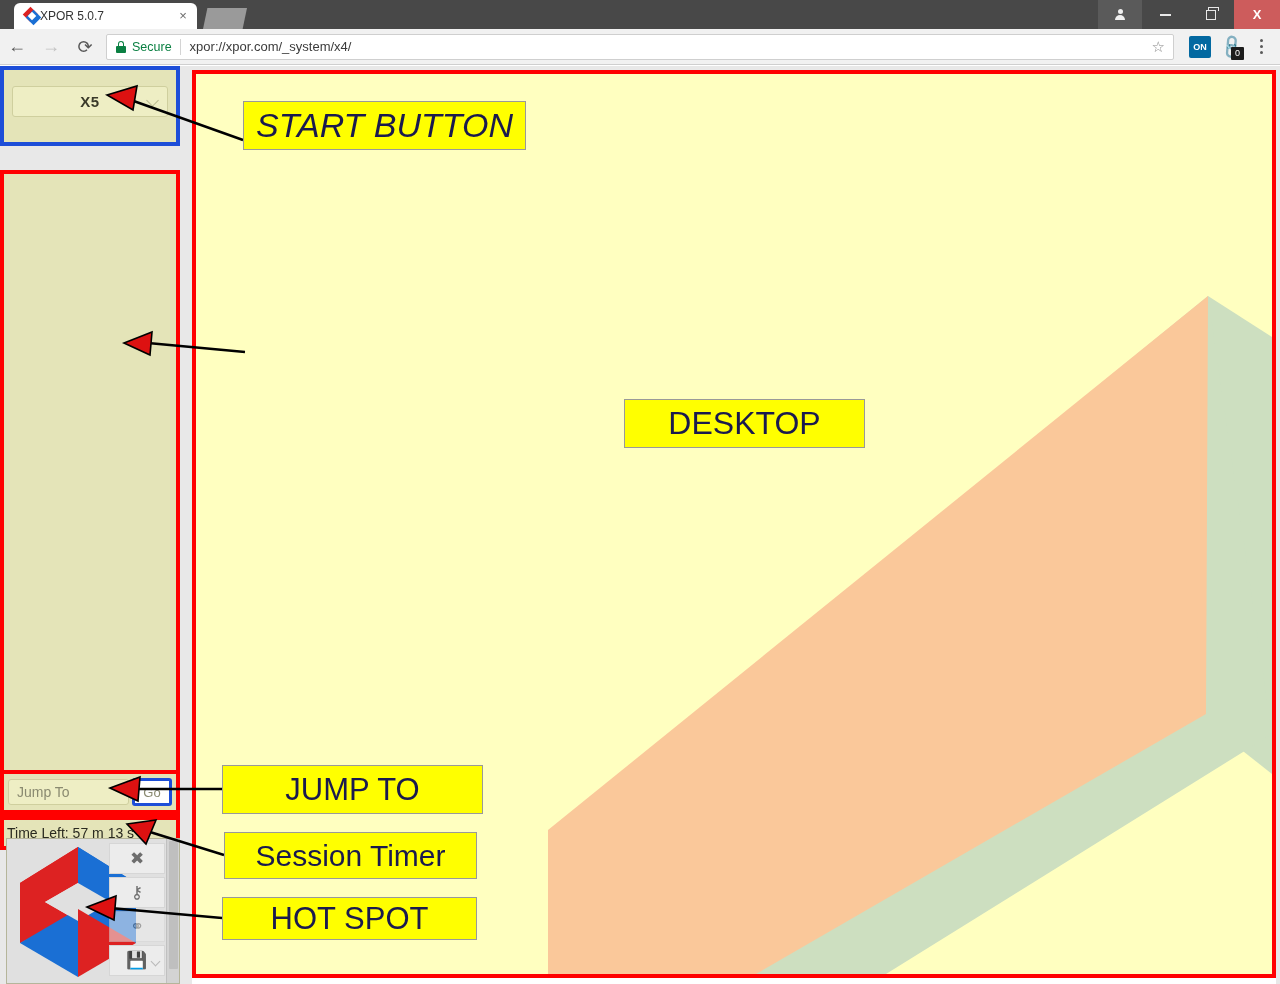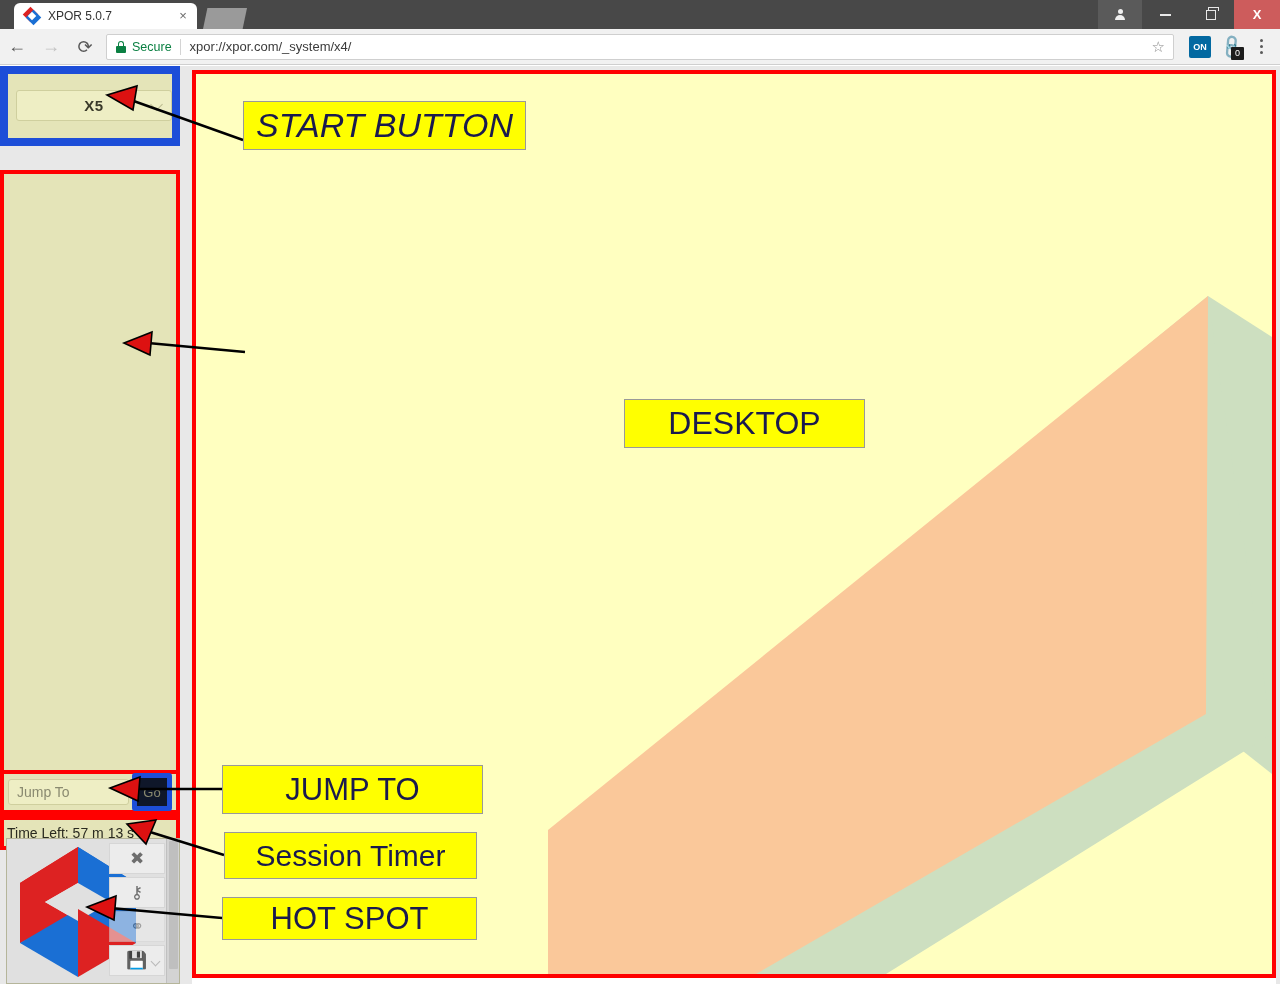--- a/index.html
+++ b/index.html
@@ -27,21 +27,21 @@
   }
   .tab-favicon .d2 {
     position: absolute; left: 4px; top: 4px; width: 11px; height: 11px;
     background: #1a6fd4; transform: rotate(45deg);
   }
   .tab-favicon .d3 {
     position: absolute; left: 5px; top: 5px; width: 6px; height: 6px;
     background: #ffffff; transform: rotate(45deg);
   }
   .tab-title {
-    font-size: 12px; color: #333; margin-left: 8px;
+    font-size: 12px; color: #333; 
     white-space: nowrap; overflow: hidden; flex: 1 1 auto;
   }
   .tab-close {
     width: 16px; height: 16px; flex: 0 0 16px;
     color: #6b6b6b; font-size: 13px; line-height: 16px; text-align: center;
   }
   .newtab {
     position: absolute; left: 203px; top: 8px; width: 44px; height: 21px;
     background: #9a9a9a; 
     clip-path: polygon(10% 0, 100% 0, 90% 100%, 0 100%);
@@ -130,21 +130,21 @@
 
   
   .page {
     position: absolute; left: 0; top: 66px; width: 1280px; height: 918px;
     background: #e8e8e8;
   }
 
   
   .startbtn-wrap {
     position: absolute; left: 0; top: 0; width: 180px; height: 80px;
-    border: 8px solid #1d4ed8; background: #e4e4b8;
+    border: 4px solid #1d4ed8; background: #e4e4b8;
   }
   .startbtn-sel {
     position: absolute; left: 8px; top: 16px; width: 156px; height: 31px;
     background: #eeeec4; border: 1px solid #cfcf9e; border-radius: 3px;
     display: flex; align-items: center; justify-content: center;
   }
   .startbtn-sel .label {
     font-size: 15px; color: #3a3a2a; font-weight: bold; letter-spacing: 0.5px;
   }
   .startbtn-sel .chev {
@@ -163,22 +163,22 @@
     border: 4px solid #ff0000; background: #e4e4b8;
     display: flex; align-items: center; padding: 0 4px;
   }
   .jumpto-input {
     flex: 1 1 auto; height: 26px; background: #eeeec4;
     border: 1px solid #cfcf9e; border-radius: 3px;
     display: flex; align-items: center; padding-left: 8px;
   }
   .jumpto-input .ph { font-size: 14px; color: #8a8a70; }
   .jumpto-go {
-    flex: 0 0 40px; height: 38px; margin-left: 3px; background: #0f172a;
-    border: 5px solid #1d4ed8; border-radius: 3px;
+    flex: 0 0 40px; height: 28px; margin-left: 3px; background: #ffffff;
+    border: 3px solid #1d4ed8; border-radius: 3px;
     display: flex; align-items: center; justify-content: center;
     font-size: 13px; color: #8a8a70;
   }
 
   .timer-wrap {
     position: absolute; left: 0; top: 750px; width: 180px; height: 34px;
     border: 4px solid #ff0000; background: #e4e4b8;
     display: flex; align-items: center; padding-left: 3px;
   }
   .timer-text { font-size: 14px; color: #2a2a20; white-space: nowrap; }

